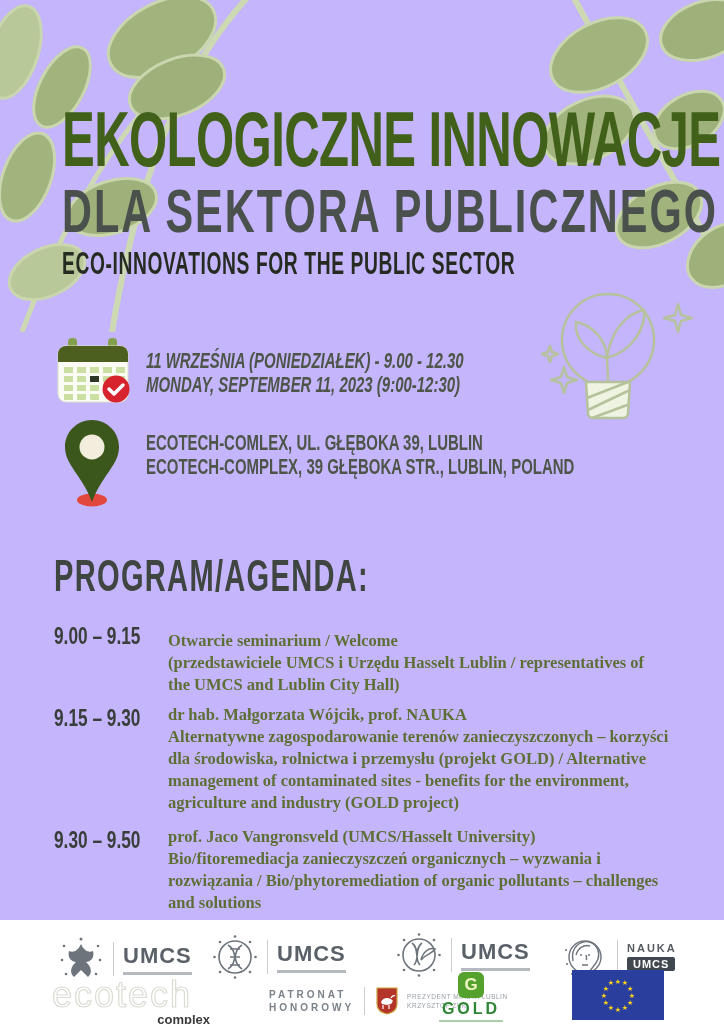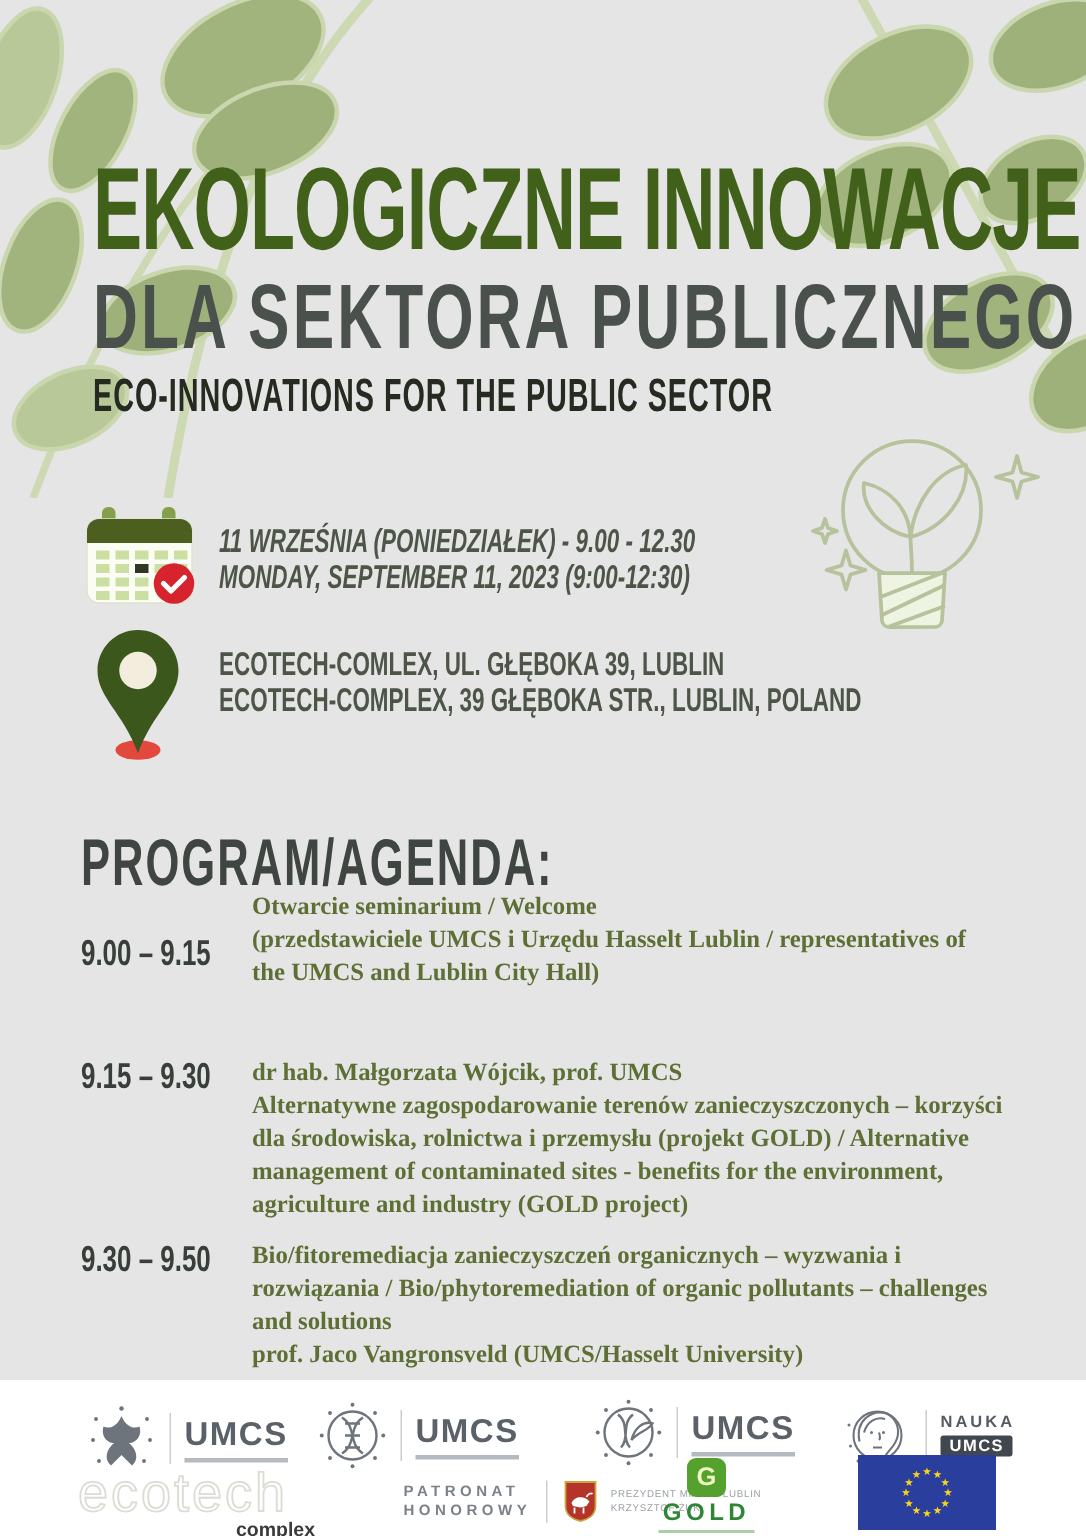--- a/index.html
+++ b/index.html
@@ -1,17 +1,17 @@
 <!DOCTYPE html>
 <html><head>
 <meta charset="utf-8">
 <style>
   * { margin:0; padding:0; box-sizing:border-box; }
   body { background:#fff; font-family:"Liberation Sans", sans-serif; }
-  .poster { position:relative; width:724px; height:1024px; background:#e5e5e5; overflow:hidden; }
+  .poster { position:relative; width:724px; height:1024px; background:#c4b5fd; overflow:hidden; }
   .abs { position:absolute; }
   .cond { display:block; transform-origin:left top; white-space:nowrap;
           font-family:"Liberation Sans", sans-serif; font-weight:bold; }
   .title1 { left:62px; top:94px; font-size:78px; letter-spacing:-1px;
             transform:scaleX(0.63); color:#41601a; }
   .title2 { left:62px; top:176px; font-size:61px; letter-spacing:3px;
             transform:scaleX(0.68); color:#4a514c; }
   .subtitle { left:62px; top:246px; font-size:31px; letter-spacing:1px;
               transform:scaleX(0.62); color:#252b20; }
   .info-line { font-size:22px; line-height:24px; color:#4c5548;
@@ -128,35 +128,35 @@
       <path d="M69,76 C72,52 86,32 106,28 C108,48 92,70 69,76 Z"></path>
       <path d="M140,22 L143,33 L154,36 L143,39 L140,50 L137,39 L126,36 L137,33 Z"></path>
       <path d="M26,85 L29,95 L39,98 L29,101 L26,111 L23,101 L13,98 L23,95 Z"></path>
       <path d="M12,64 L14,70 L20,72 L14,74 L12,80 L10,74 L4,72 L10,70 Z"></path>
     </g>
   </svg>
 
   <h2 class="abs cond program-heading">PROGRAM/AGENDA:</h2>
 
   <span class="abs cond time" style="left:54px; top:622px;">9.00 – 9.15</span>
-  <div class="abs agenda-text" style="left:168px; top:593px;">
+  <div class="abs agenda-text" style="left:168px; top:630px;">
     <div>Otwarcie seminarium / Welcome</div>
     <div> (przedstawiciele UMCS i Urzędu Hasselt Lublin / representatives of the UMCS and Lublin City Hall)</div>
   </div>
 
   <span class="abs cond time" style="left:54px; top:704px;">9.15 – 9.30</span>
   <div class="abs agenda-text" style="left:168px; top:704px;">
-    <div> dr hab. Małgorzata Wójcik, prof. UMCS</div>
+    <div> dr hab. Małgorzata Wójcik, prof. NAUKA</div>
     <div>Alternatywne zagospodarowanie terenów zanieczyszczonych – korzyści dla środowiska, rolnictwa i przemysłu (projekt GOLD) / Alternative management of contaminated sites - benefits for the environment, agriculture and industry (GOLD project)</div>
   </div>
 
   <span class="abs cond time" style="left:54px; top:826px;">9.30 – 9.50</span>
   <div class="abs agenda-text" style="left:168px; top:826px;">
+    <div>prof. Jaco Vangronsveld (UMCS/Hasselt University)</div>
     <div>Bio/fitoremediacja zanieczyszczeń organicznych – wyzwania i rozwiązania / Bio/phytoremediation of organic pollutants – challenges and solutions</div>
-    <div>prof. Jaco Vangronsveld (UMCS/Hasselt University)</div>
   </div>
 
   <div class="footer">
 
     <div class="logo" style="left:58px; top:16px;">
       <svg width="46" height="46" viewBox="0 0 46 46">
         <g fill="#6d747c">
           <path d="M23,8 C20,15 15,17 11,15 C9,22 14,26 18,26 C13,30 11,37 16,41 L23,34 L30,41 C35,37 33,30 28,26 C32,26 37,22 35,15 C31,17 26,15 23,8 Z"></path>
           <circle cx="6" cy="10" r="1.3"></circle>
             <circle cx="40" cy="10" r="1.3"></circle>

